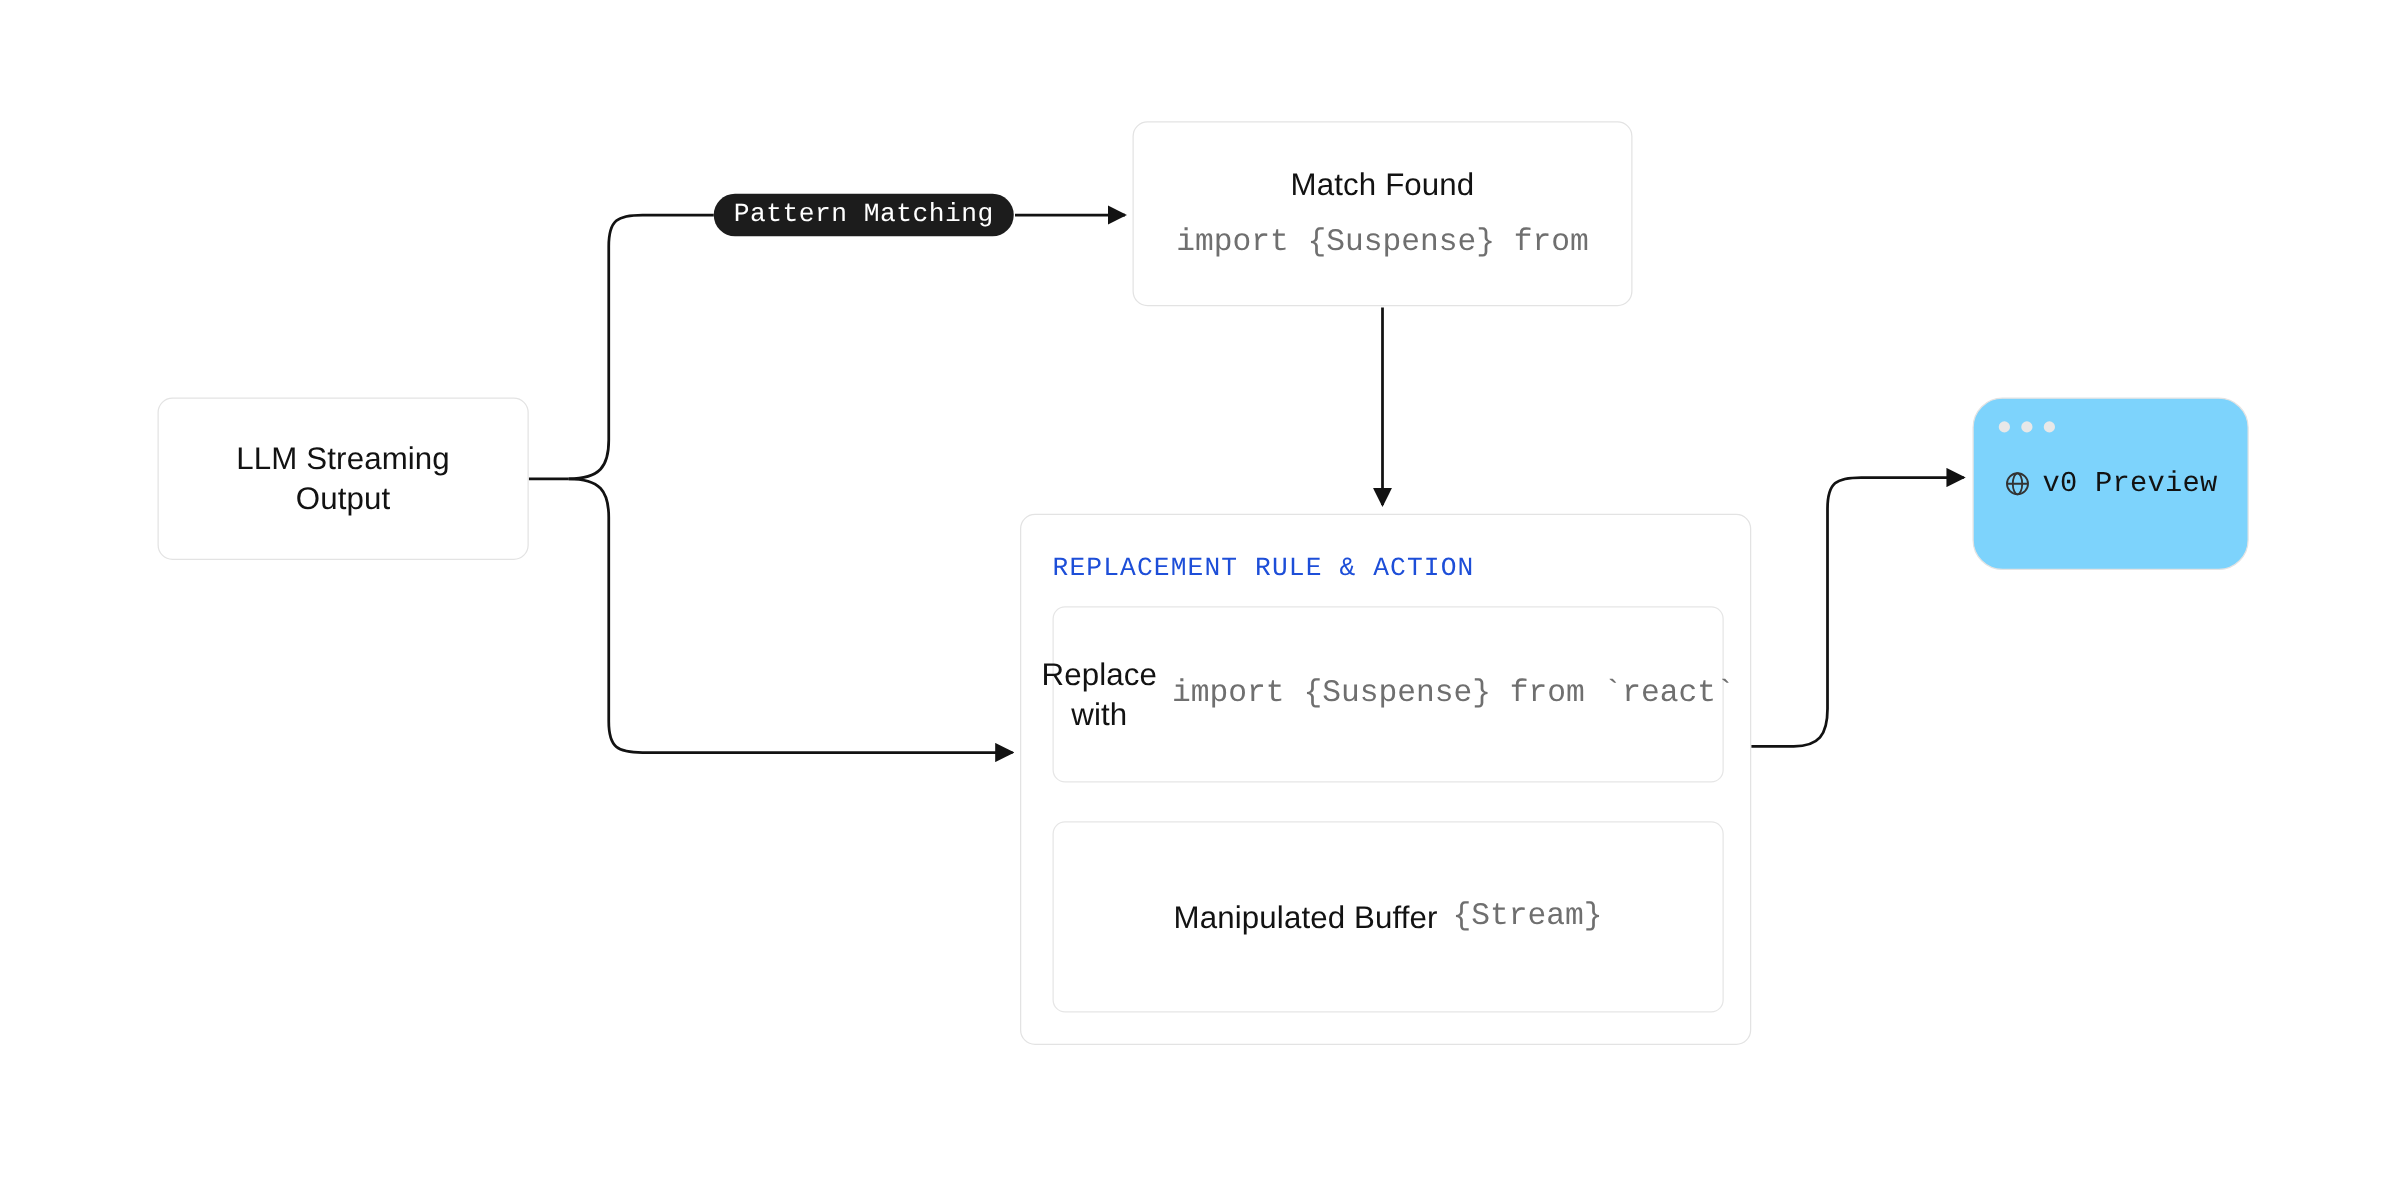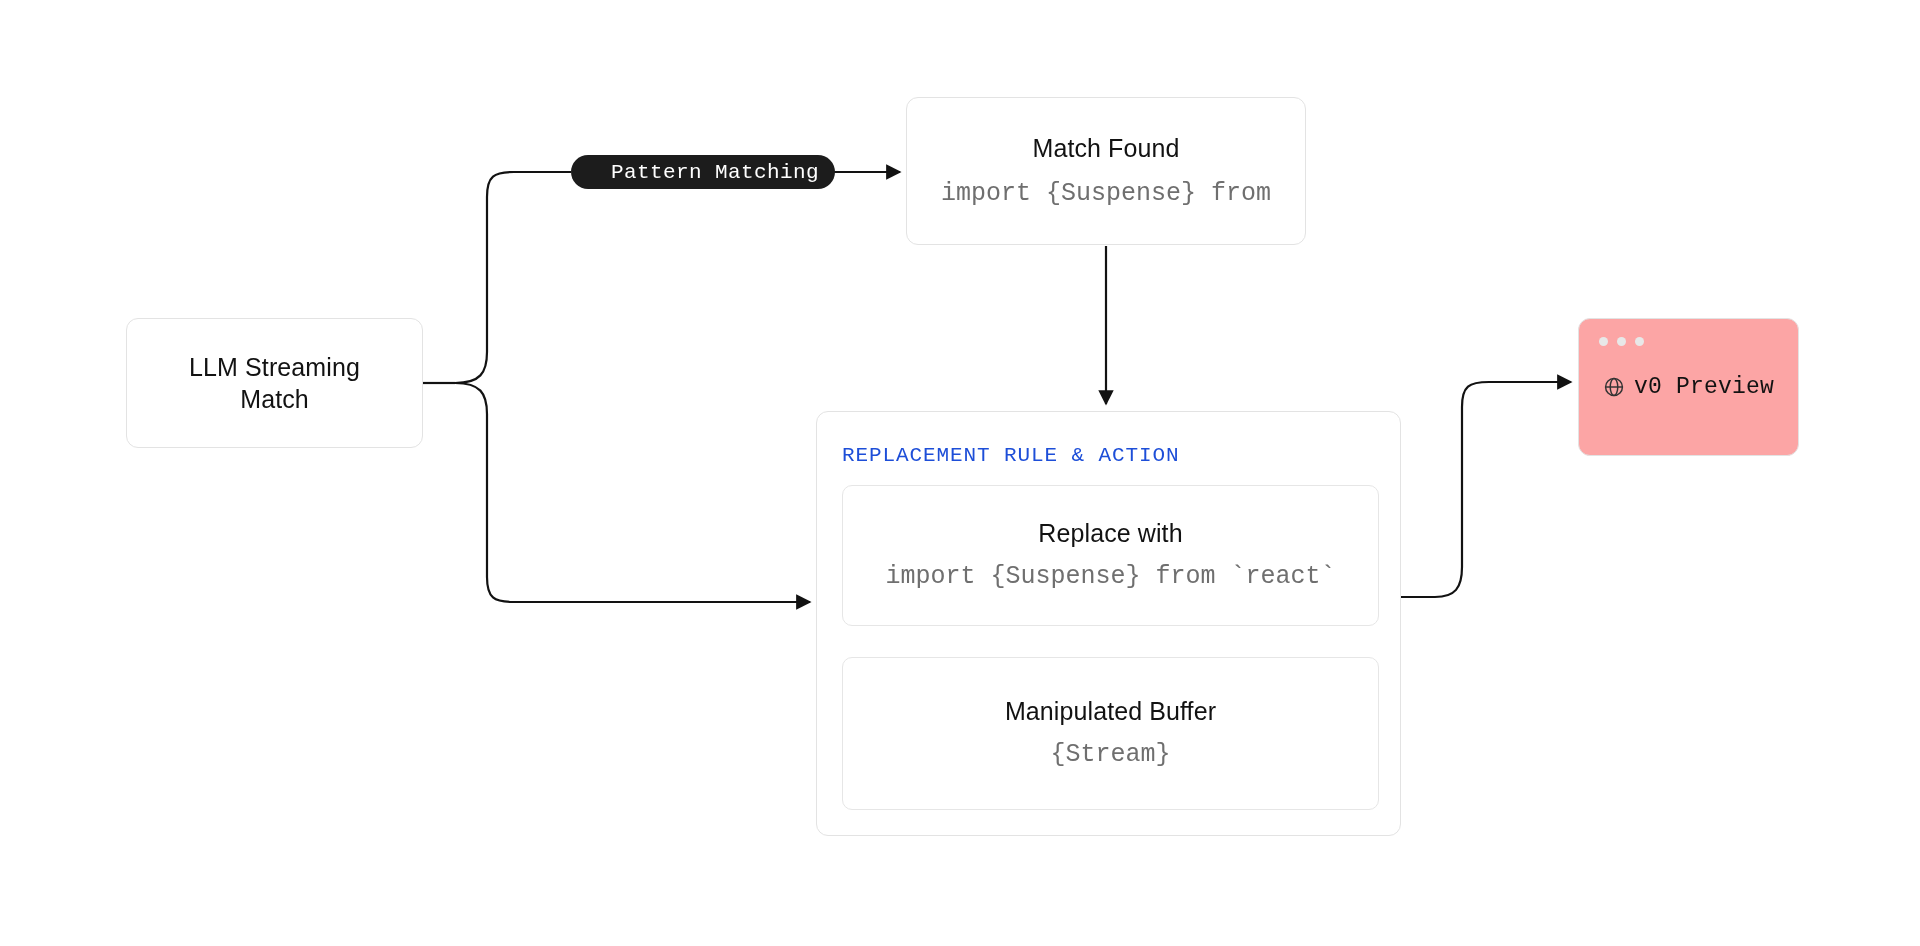--- a/index.html
+++ b/index.html
@@ -93,21 +93,20 @@
     align-items: center;
     justify-content: center;
     box-sizing: border-box;
   }
   #pattern-pill .pill-label {
     font-family: "Liberation Mono", "DejaVu Sans Mono", monospace;
     font-size: 21px;
     color: #ffffff;
     letter-spacing: 0.4px;
     white-space: nowrap;
-    margin-left: 24px;
   }
 
   
   #rule-group {
     position: absolute;
     left: 816px;
     top: 411px;
     width: 585px;
     height: 425px;
     box-sizing: border-box;
@@ -126,21 +125,21 @@
     white-space: nowrap;
   }
 
   .inner-node {
     position: absolute;
     box-sizing: border-box;
     background: #ffffff;
     border: 1px solid #e6e6e6;
     border-radius: 10px;
     display: flex;
-    flex-direction: column;
+    flex-direction: row;
     align-items: center;
     justify-content: center;
     gap: 12px;
   }
   #replace-node {
     left: 25px;
     top: 73px;
     width: 537px;
     height: 141px;
   }
@@ -152,23 +151,23 @@
   }
 
   
   #preview-node {
     position: absolute;
     left: 1578px;
     top: 318px;
     width: 221px;
     height: 138px;
     box-sizing: border-box;
-    background: #fca5a5;
+    background: #7dd3fc;
     border: 1px solid #e3e3e3;
-    border-radius: 12px;
+    border-radius: 24px;
   }
   #preview-dots {
     position: absolute;
     left: 20px;
     top: 18px;
     display: flex;
     gap: 9px;
   }
   .win-dot {
     width: 9px;
@@ -230,21 +229,21 @@
 
     <path d="M 1401 597 L 1435 597
              C 1455 597 1462 588 1462 567 L 1462 407
              C 1462 386 1469 382 1489 382 L 1571 382" fill="none" stroke="#121212" stroke-width="2.2" marker-end="url(#arrow-dark)"></path>
 
     <path d="M 1106 629 L 1106 648" fill="none" stroke="#b9b9b9" stroke-width="2" stroke-dasharray="4 5" marker-end="url(#arrow-gray)"></path>
   </svg>
 
   <div class="node" id="llm-node">
     <div class="node-title">LLM Streaming</div>
-    <div class="node-title">Match</div>
+    <div class="node-title">Output</div>
   </div>
 
   <div id="pattern-pill">
     <span class="pill-label">Pattern Matching</span>
   </div>
 
   <div class="node" id="match-node">
     <div class="node-title">Match Found</div>
     <div class="node-code">import {Suspense} from</div>
   </div>

